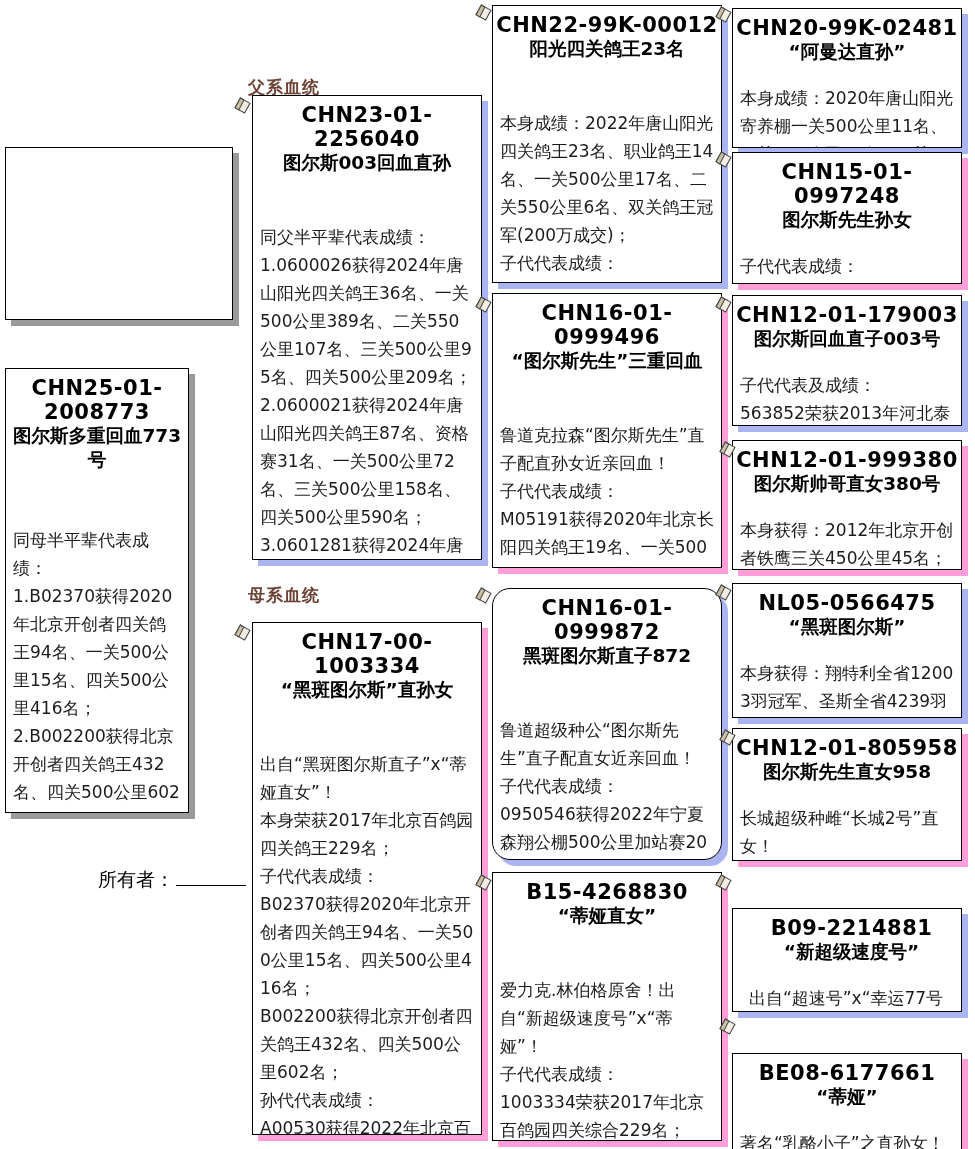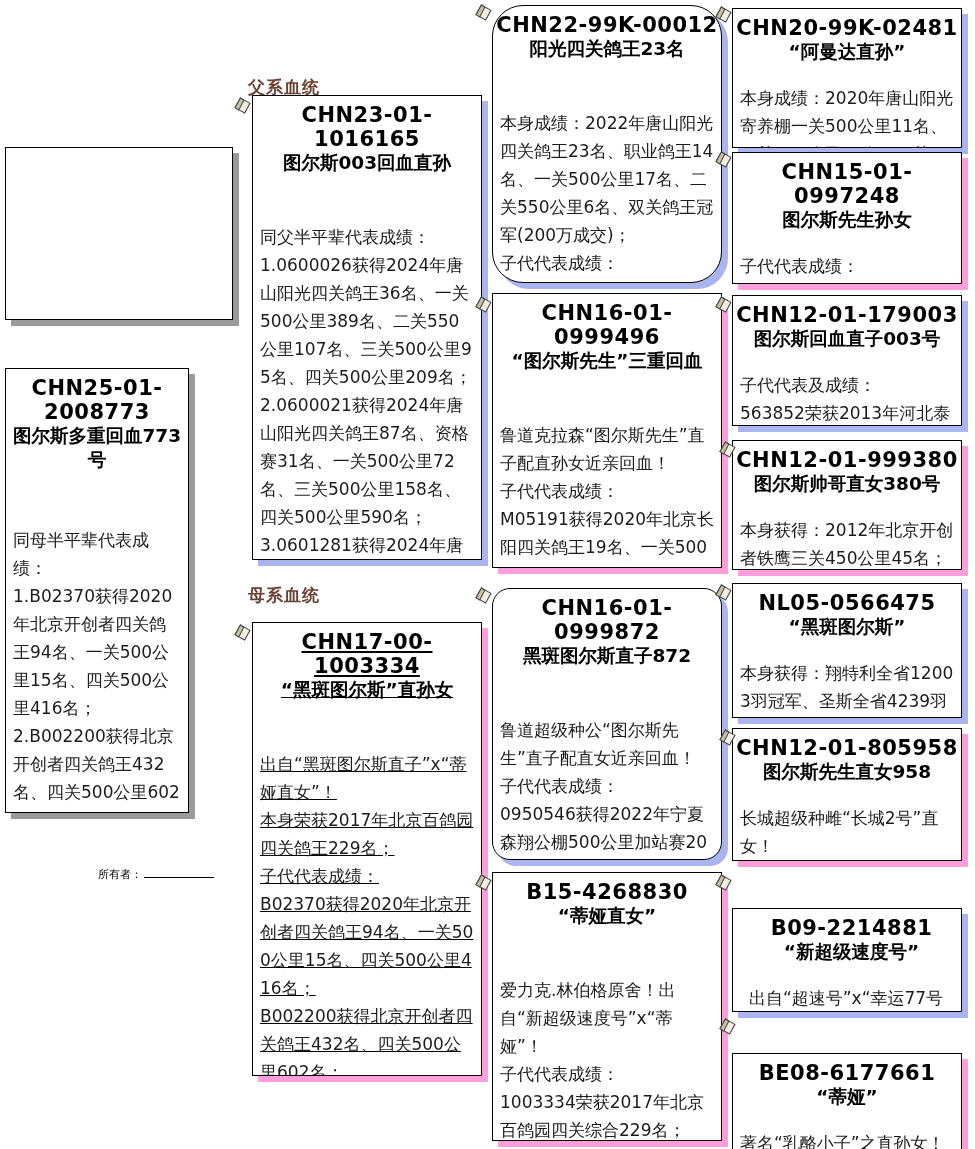--- a/index.html
+++ b/index.html
@@ -22,21 +22,21 @@
     font-size:17px;line-height:28px;color:#1c1c1c;
     padding:0 7px;white-space:pre-wrap;word-break:break-all;text-align:left;
   }
   .gap-lg{margin-top:48px;}
   .gap-xl{margin-top:54px;}
   .gap-sm{margin-top:20px;}
   .bloodline-label{
     position:absolute;font-size:17px;font-weight:bold;
     color:var(--labelc,#6b4134);letter-spacing:1px;
   }
-  .owner{position:absolute;font-size:11px;color:#000;}
+  .owner{position:absolute;font-size:19px;color:#000;}
   .owner .ul{
     display:inline-block;width:70px;height:1px;
     border-bottom:1.5px solid #000;vertical-align:baseline;margin-left:2px;
   }
   .clip{position:absolute;width:17px;height:17px;pointer-events:none;}
   .clip svg{width:17px;height:17px;display:block;}
 </style>
 </head>
 <body>
 
@@ -56,45 +56,45 @@
 1.B02370获得2020年北京开创者四关鸽王94名、一关500公里15名、四关500公里416名；
 2.B002200获得北京开创者四关鸽王432名、四关500公里602名；</div>
   </div>
 
   <div class="owner" style="left:98px;top:867px;">
     <span>所有者：</span><span class="ul"></span>
   </div>
 
   <div class="box male" style="left:252px;top:95px;width:230px;height:465px;">
     <div class="hd">
-      <div class="id">CHN23-01-1016165</div>
+      <div class="id">CHN23-01-2256040</div>
       <div class="nm">图尔斯003回血直孙</div>
     </div>
     <div class="bd gap-lg">同父半平辈代表成绩：
 1.0600026获得2024年唐山阳光四关鸽王36名、一关500公里389名、二关550公里107名、三关500公里95名、四关500公里209名；
 2.0600021获得2024年唐山阳光四关鸽王87名、资格赛31名、一关500公里72名、三关500公里158名、四关500公里590名；
 3.0601281获得2024年唐山阳光四关鸽王191名、一关500公里290名、二关550公里242名、四关500公里214名；
 4.J00603获得2023年山西神齐</div>
   </div>
 
-  <div class="box female" style="left:252px;top:622px;width:230px;height:454px;text-decoration:underline;">
+  <div class="box female" style="left:252px;top:622px;width:230px;height:513px;">
     <div class="hd">
       <div class="id">CHN17-00-1003334</div>
       <div class="nm">“黑斑图尔斯”直孙女</div>
     </div>
     <div class="bd gap-lg">出自“黑斑图尔斯直子”x“蒂娅直女”！
 本身荣获2017年北京百鸽园四关鸽王229名；
 子代代表成绩：
 B02370获得2020年北京开创者四关鸽王94名、一关500公里15名、四关500公里416名；
 B002200获得北京开创者四关鸽王432名、四关500公里602名；
 孙代代表成绩：
 A00530获得2022年北京百鸽园四关鸽王289名、一关480公里187名、二关510公里382名、三关536公里195名、四关536</div>
   </div>
 
-  <div class="box male" style="left:492px;top:5px;width:230px;height:278px;border-radius:31px;">
+  <div class="box male" style="left:492px;top:5px;width:230px;height:278px;">
     <div class="hd">
       <div class="id">CHN22-99K-00012</div>
       <div class="nm">阳光四关鸽王23名</div>
     </div>
     <div class="bd gap-lg">本身成绩：2022年唐山阳光四关鸽王23名、职业鸽王14名、一关500公里17名、二关550公里6名、双关鸽王冠军(200万成交)；
 子代代表成绩：
 0600026获得2024年唐山阳光四关鸽王36名、一关500公里389名、二关550公里107名,</div>
   </div>
 
   <div class="box female" style="left:492px;top:293px;width:230px;height:275px;">

